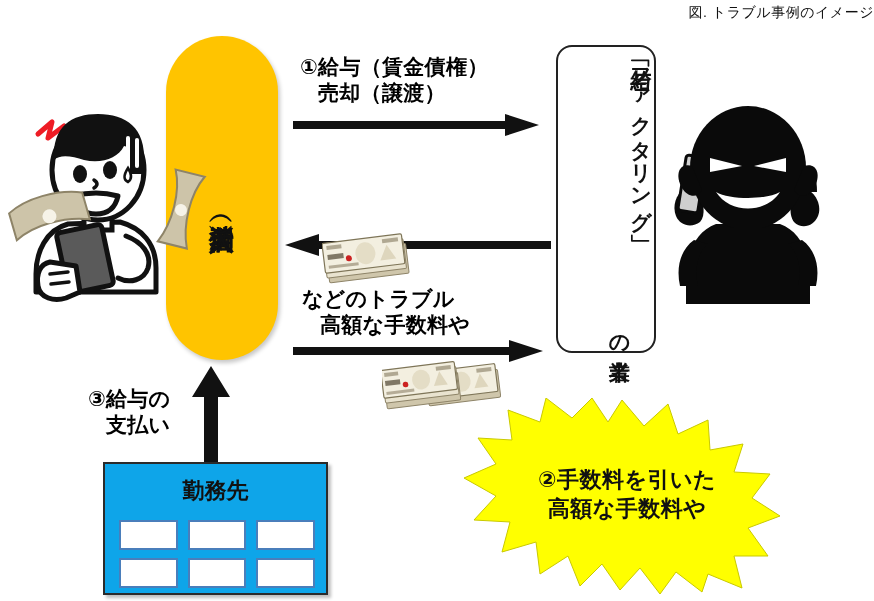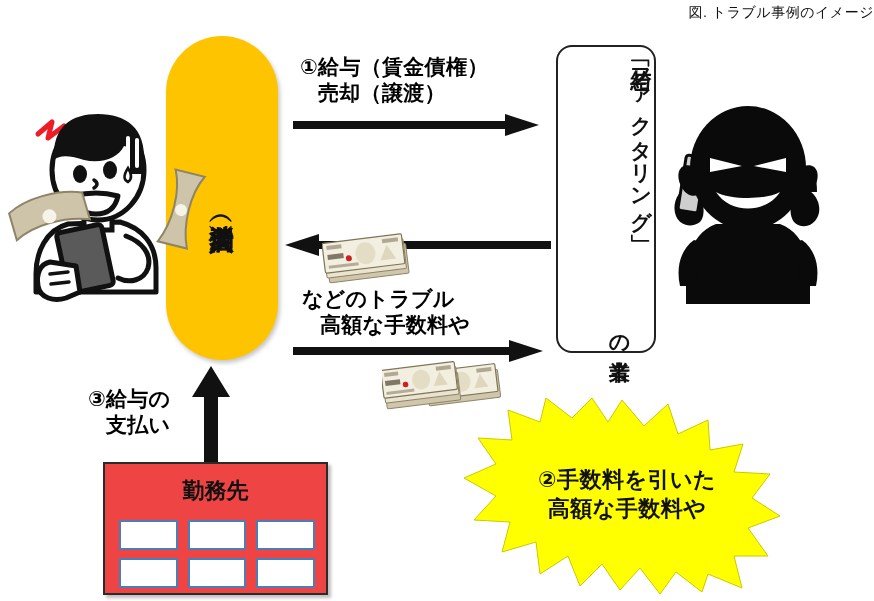--- a/index.html
+++ b/index.html
@@ -71,21 +71,21 @@
 
   
   .arrow-h{position:absolute;height:22px;}
   .arrow-h svg{display:block;}
   .arrow-v{position:absolute;}
   .arrow-v svg{display:block;}
 
   
   .workplace{
     position:absolute;left:103px;top:462px;width:225px;height:133px;
-    background:#ef4444;border:2.5px solid #2b2b2b;
+    background:#0ea5e9;border:2.5px solid #2b2b2b;
     box-sizing:border-box;
     box-shadow:3px 3px 3px rgba(0,0,0,.25);
   }
   .workplace-title{
     position:absolute;left:0;top:12px;width:100%;
     text-align:center;font-size:22px;font-weight:700;color:#111;
   }
   .windows{
     position:absolute;left:14px;top:56px;width:196px;
     display:grid;grid-template-columns:repeat(3,1fr);

